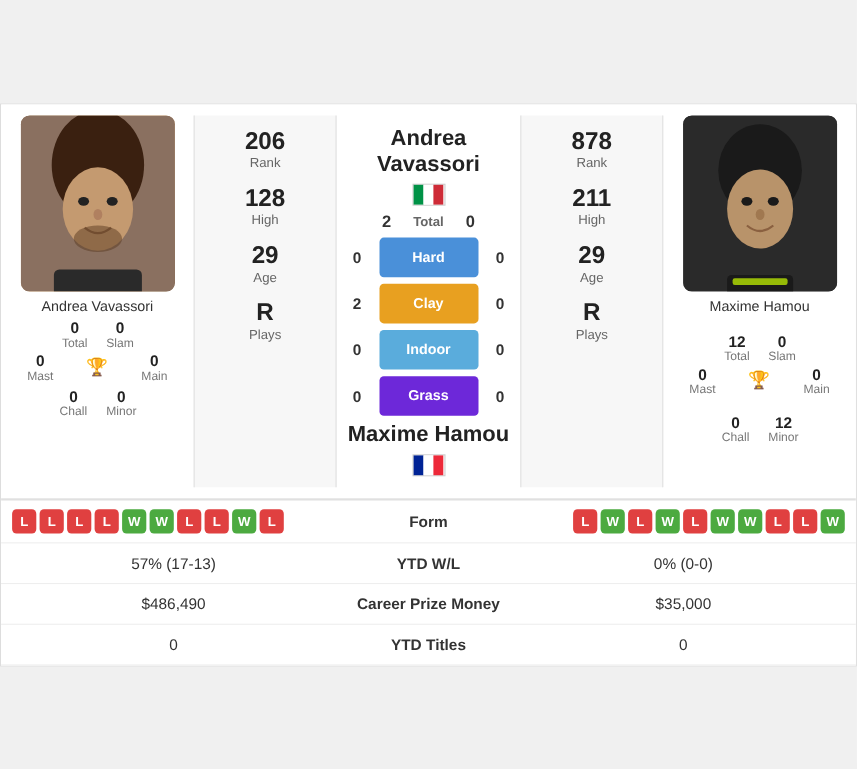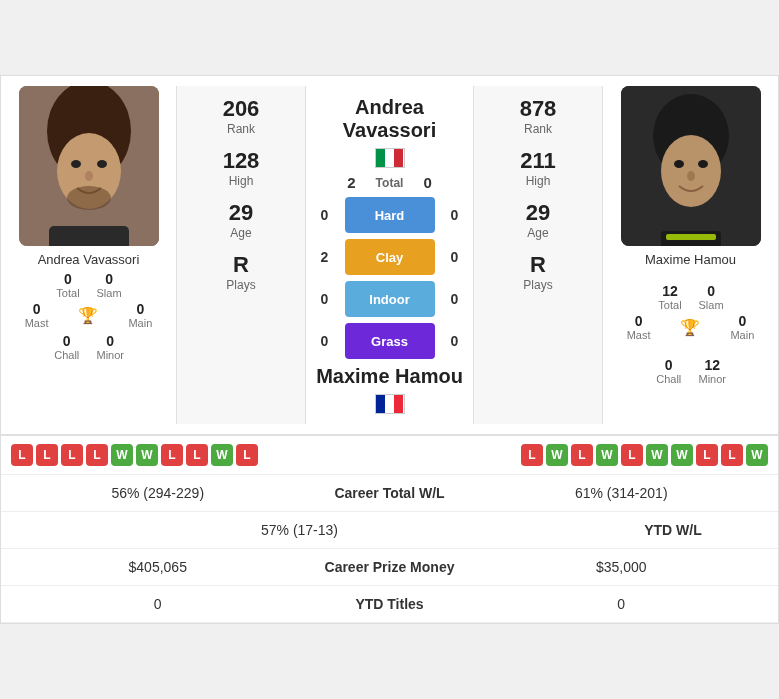--- a/index.html
+++ b/index.html
@@ -490,46 +490,43 @@
           <div class="form-badge L">L</div>
           <div class="form-badge L">L</div>
           <div class="form-badge L">L</div>
           <div class="form-badge W">W</div>
           <div class="form-badge W">W</div>
           <div class="form-badge L">L</div>
           <div class="form-badge L">L</div>
           <div class="form-badge W">W</div>
           <div class="form-badge L">L</div>
         </div>
+      <div class="form-label">Form</div>
       <div class="form-badges" id="right-form" style="justify-content:flex-end;">
           <div class="form-badge L">L</div>
           <div class="form-badge W">W</div>
           <div class="form-badge L">L</div>
           <div class="form-badge W">W</div>
           <div class="form-badge L">L</div>
           <div class="form-badge W">W</div>
           <div class="form-badge W">W</div>
           <div class="form-badge L">L</div>
           <div class="form-badge L">L</div>
           <div class="form-badge W">W</div>
         </div>
     </div>
 
     <div id="stat-rows">
-        <div class="stat-compare-row">
-    <span class="left-val">56% (294-229)</span>
-    <span class="center-label">Career Total W/L</span>
-    <span class="right-val">61% (314-201)</span>
-  </div>
         <div class="stat-compare-row">
     <span class="left-val">57% (17-13)</span>
     <span class="center-label">YTD W/L</span>
+    <span class="right-val">0% (0-0)</span>
   </div>
         <div class="stat-compare-row">
-    <span class="left-val">$405,065</span>
+    <span class="left-val">$486,490</span>
     <span class="center-label">Career Prize Money</span>
     <span class="right-val">$35,000</span>
   </div>
         <div class="stat-compare-row">
     <span class="left-val">0</span>
     <span class="center-label">YTD Titles</span>
     <span class="right-val">0</span>
   </div>
       </div>
 

